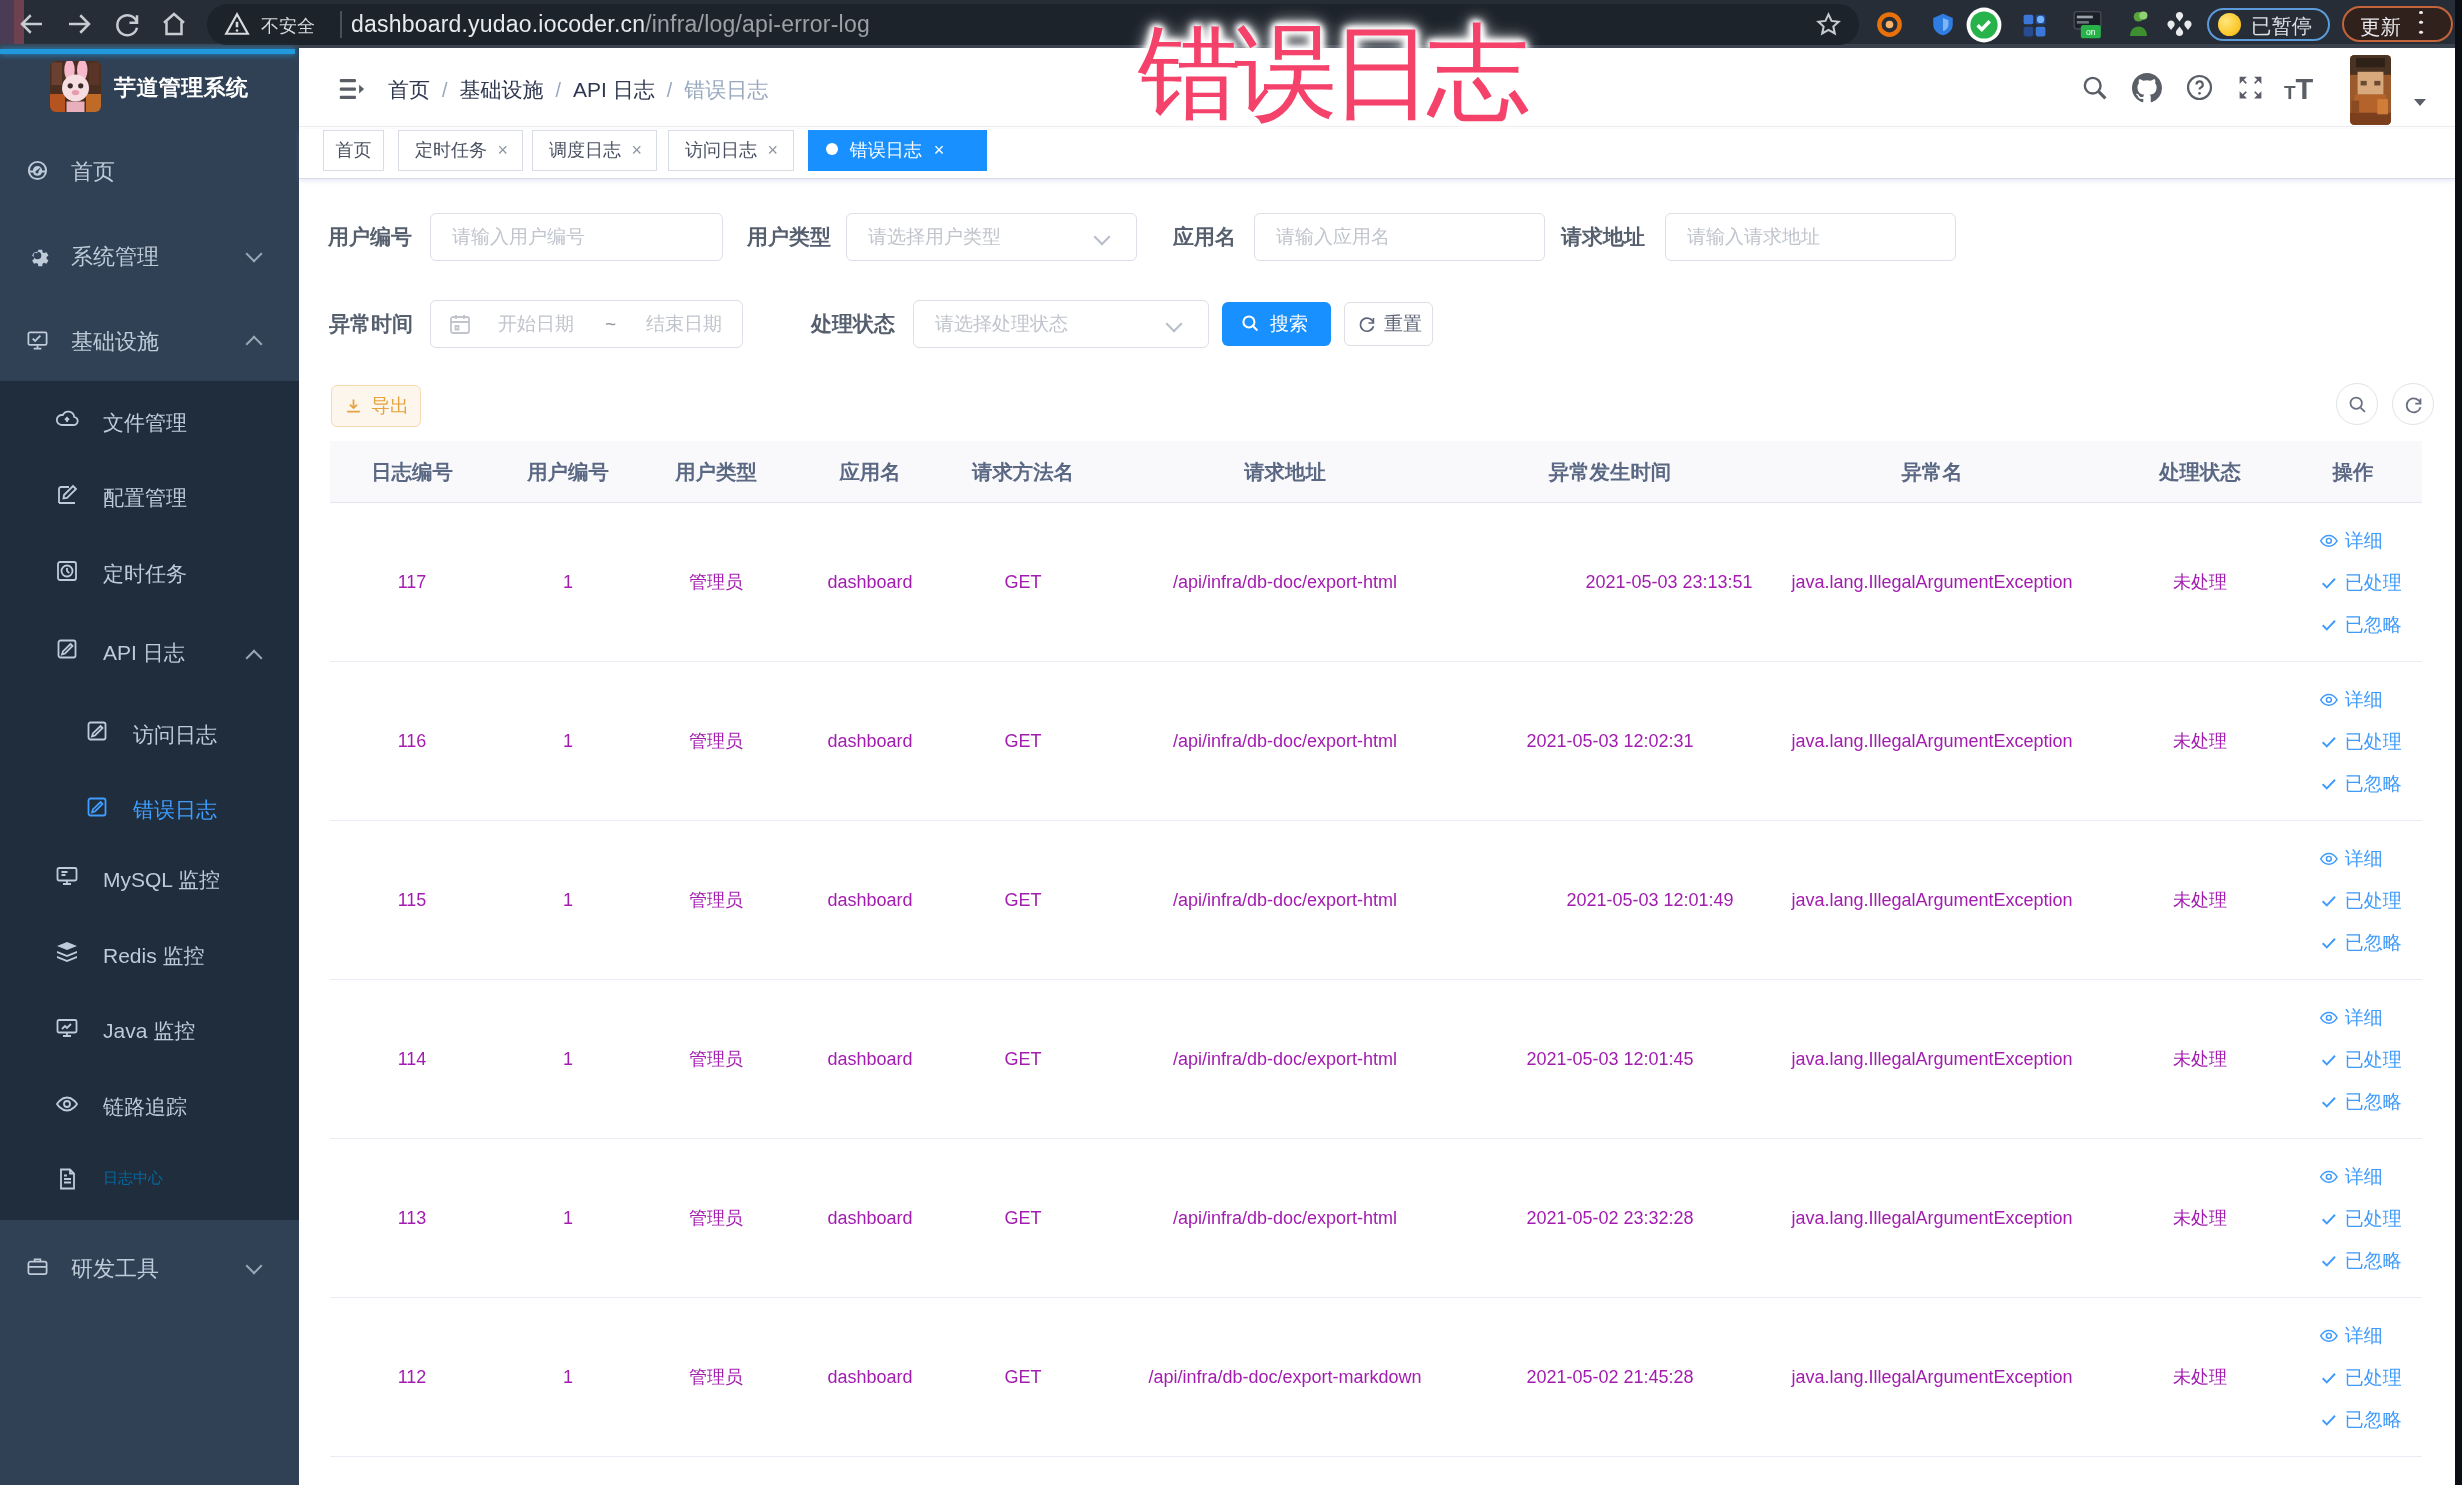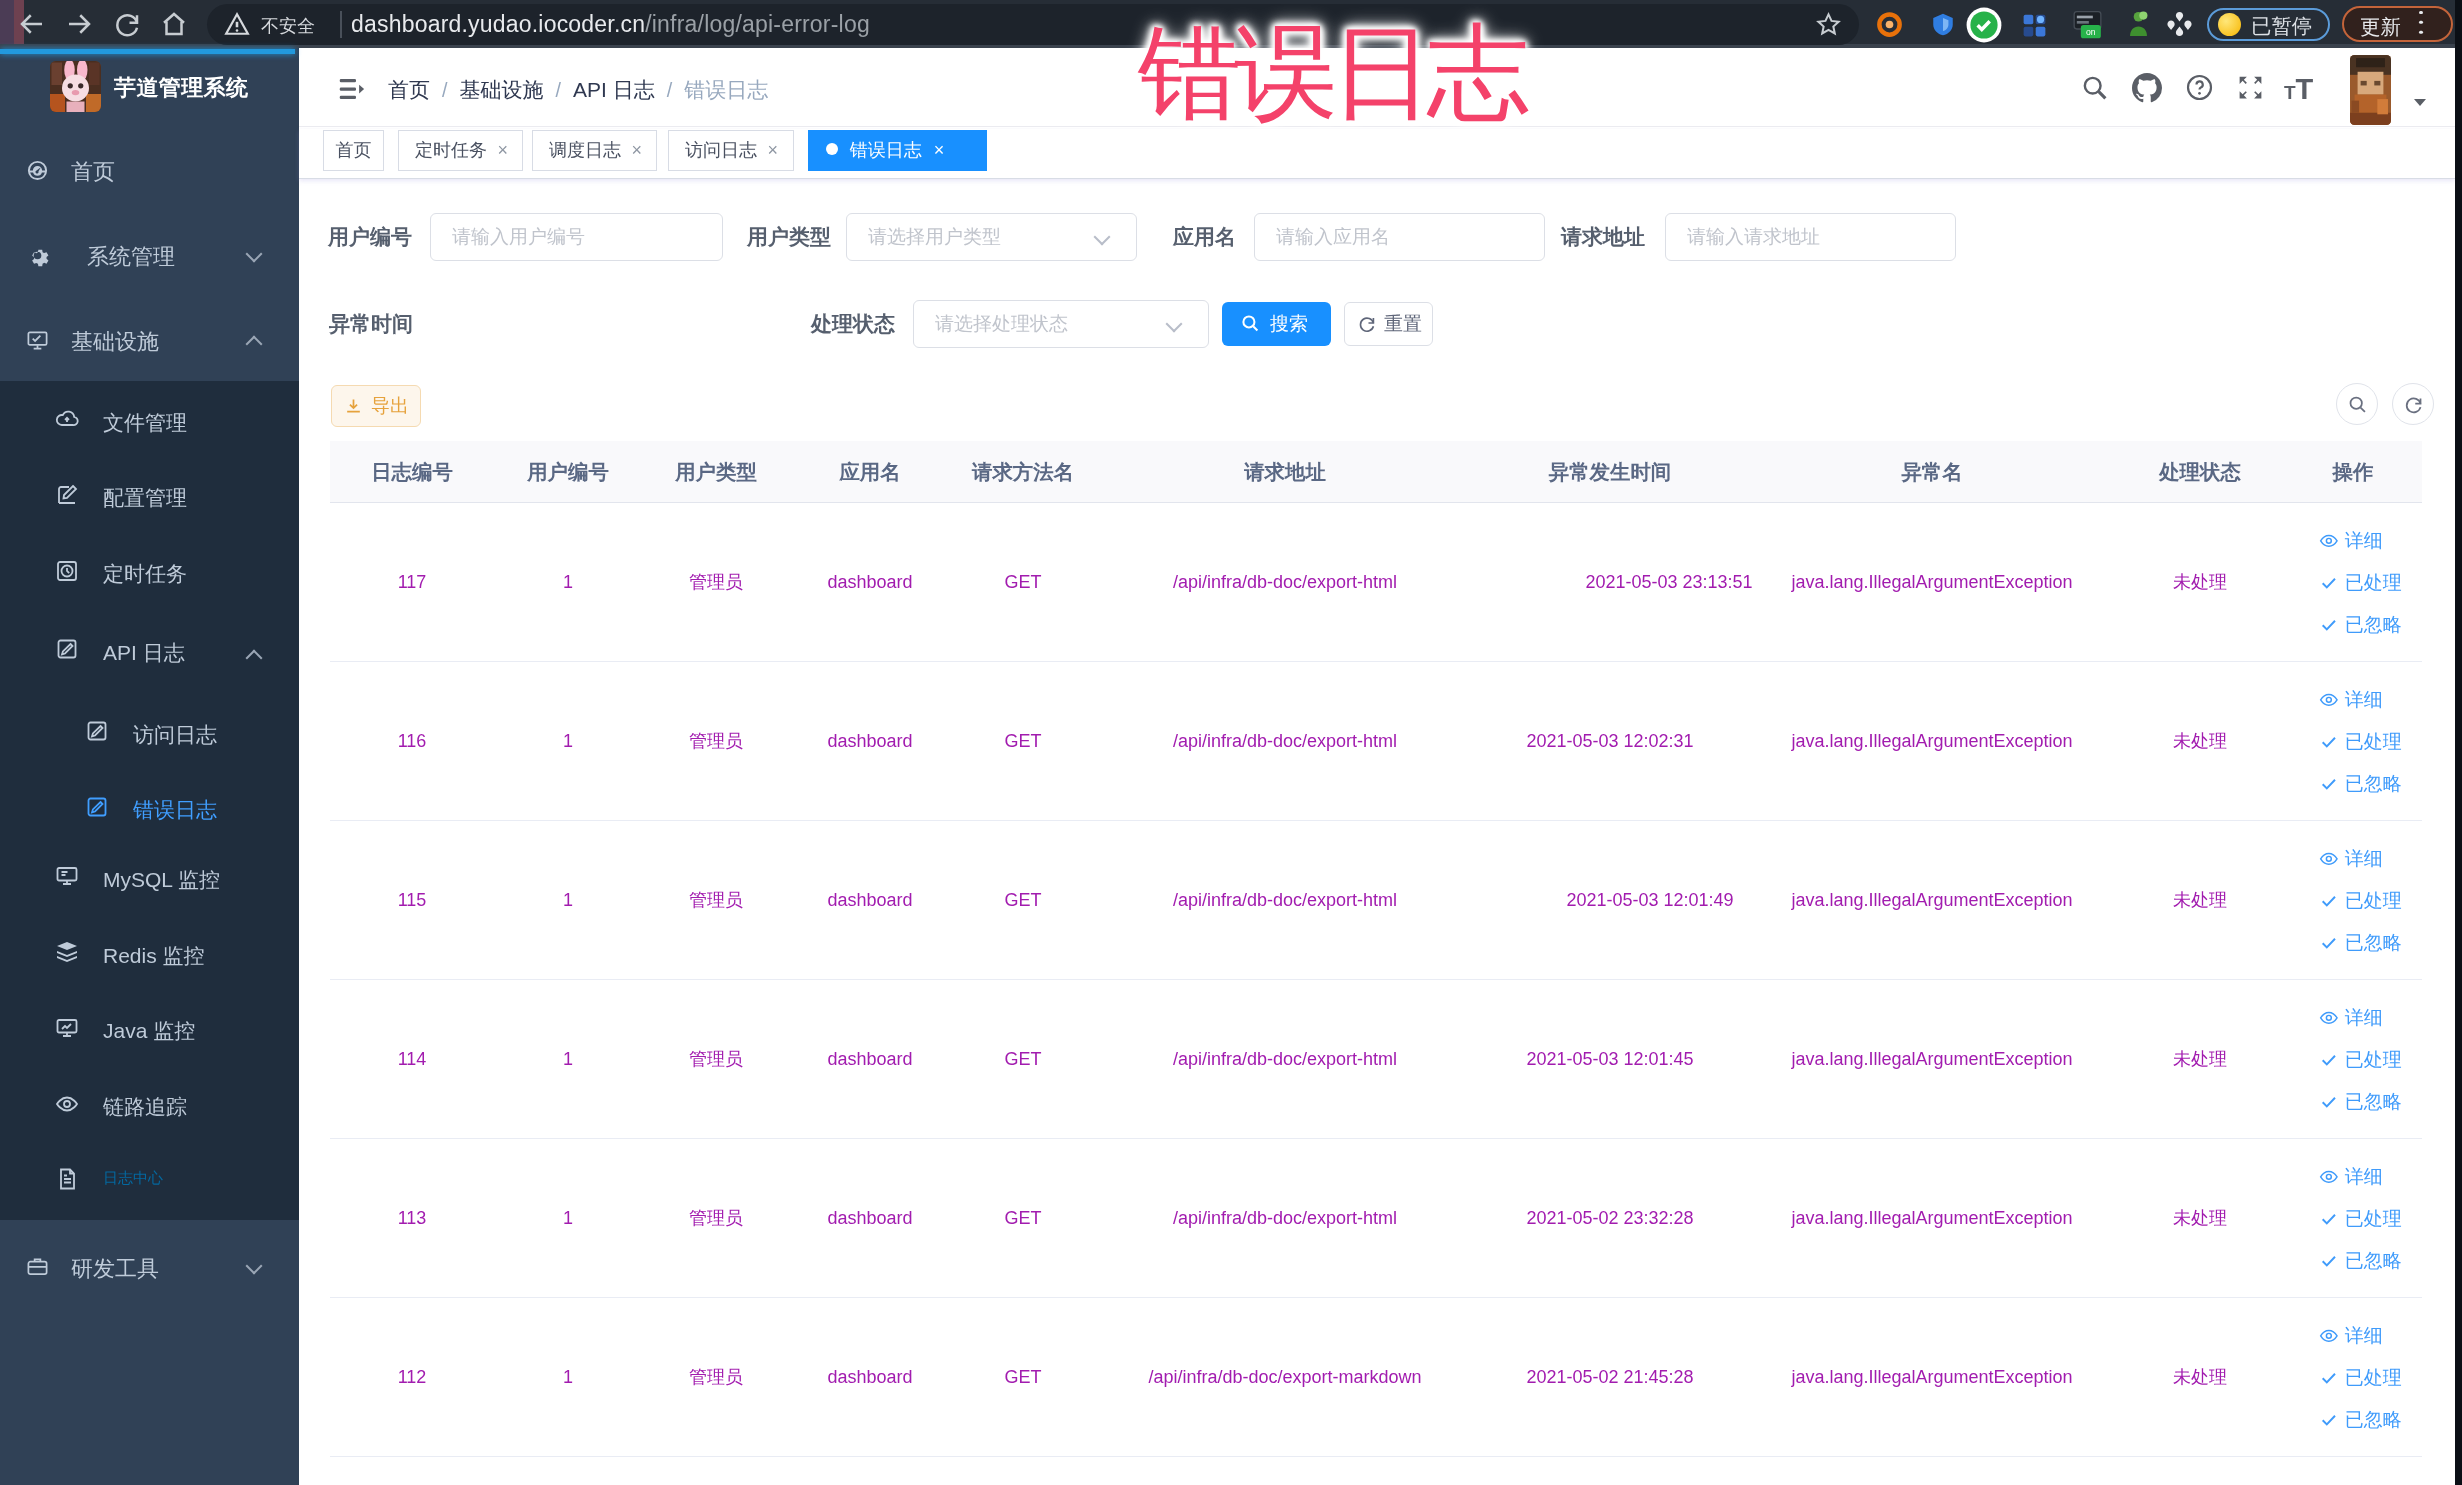--- a/index.html
+++ b/index.html
@@ -156,21 +156,21 @@
   <div id="logo-title">芋道管理系统</div>
 
   <svg class="abs" style="left:26px;top:159px;" width="23" height="23" viewBox="0 0 24 24" fill="#bfcbd9">
       <path d="M12 2a10 10 0 1 0 0 20 10 10 0 0 0 0-20zm0 2a8 8 0 0 1 8 8h-3.2A4.8 4.8 0 0 0 12 7.2 4.8 4.8 0 0 0 7.2 12H4a8 8 0 0 1 8-8zm-1 8l4.5-3.5L13 13a1.6 1.6 0 1 1-2-1zM4.3 14h3.1a4.8 4.8 0 0 0 9.2 0h3.1a8 8 0 0 1-15.4 0z"></path>
     </svg>
   <div class="abs" style="left:71px;top:157px;font-size:22px;color:#bfcbd9;">首页</div>
 
   <svg class="abs" style="left:26px;top:244px;" width="23" height="23" viewBox="0 0 24 24" fill="#bfcbd9">
       <path d="M12 8a4 4 0 1 0 0 8 4 4 0 0 0 0-8zm9.4 5.6l2-1.6-2-3.5-2.4 1a8 8 0 0 0-1.7-1l-.4-2.5h-4l-.4 2.6a8 8 0 0 0-1.7 1l-2.4-1-2 3.5 2 1.6a8 8 0 0 0 0 1.9l-2 1.6 2 3.5 2.4-1a8 8 0 0 0 1.7 1l.4 2.5h4l.4-2.6a8 8 0 0 0 1.7-1l2.4 1 2-3.5-2-1.6a8 8 0 0 0 0-1.9z" fill-rule="evenodd"></path>
     </svg>
-  <div class="abs" style="left:71px;top:242px;font-size:22px;color:#bfcbd9;margin-left:16px;">系统管理</div>
+  <div class="abs" style="left:71px;top:242px;font-size:22px;color:#bfcbd9;">系统管理</div>
   <div class="chev abs" style="left:248px;top:248px;border-color:#9aa6b5;"></div>
 
   <svg class="abs" style="left:26px;top:329px;" width="23" height="23" viewBox="0 0 24 24" fill="none" stroke="#bfcbd9" stroke-width="1.8">
       <rect x="2.5" y="3.5" width="19" height="13" rx="1.5"></rect>
       <path d="M8 20.5h8M12 17v3.5M7 10l2.5 2.5L15 7"></path>
     </svg>
   <div class="abs" style="left:71px;top:327px;font-size:22px;color:#bfcbd9;">基础设施</div>
   <div class="chev abs" style="left:248px;top:338px;transform:rotate(225deg);border-color:#9aa6b5;"></div>
 
   <svg class="abs" style="left:26px;top:1255px;" width="23" height="23" viewBox="0 0 24 24" fill="none" stroke="#bfcbd9" stroke-width="1.8">
@@ -295,20 +295,29 @@
   <div class="finput" style="left:430px;top:213px;width:293px;">请输入用户编号</div>
   <div class="flabel" style="left:747px;top:223px;">用户类型</div>
   <div class="finput" style="left:846px;top:213px;width:291px;">请选择用户类型</div>
   <div class="chev abs" style="left:1096px;top:231px;"></div>
   <div class="flabel" style="left:1173px;top:223px;">应用名</div>
   <div class="finput" style="left:1254px;top:213px;width:291px;">请输入应用名</div>
   <div class="flabel" style="left:1561px;top:223px;">请求地址</div>
   <div class="finput" style="left:1665px;top:213px;width:291px;">请输入请求地址</div>
 
   <div class="flabel" style="left:329px;top:310px;">异常时间</div>
+  <div class="finput" style="left:430px;top:300px;width:313px;padding-left:0;">
+    <svg style="position:absolute;left:16.7px;top:11.4px;" width="24" height="24" viewBox="0 0 24 24" fill="none" stroke="#c0c4cc" stroke-width="1.8">
+        <rect x="3" y="5" width="18" height="16" rx="2"></rect>
+        <path d="M3 10h18M8 3v4M16 3v4M7.5 14h3v3.5h-3z"></path>
+      </svg>
+    <span style="position:absolute;left:67px;">开始日期</span>
+    <span style="position:absolute;left:174px;color:#8a9099;">~</span>
+    <span style="position:absolute;left:215px;">结束日期</span>
+  </div>
   <div class="flabel" style="left:811px;top:310px;">处理状态</div>
   <div class="finput" style="left:913px;top:300px;width:296px;">请选择处理状态</div>
   <div class="chev abs" style="left:1168px;top:318px;"></div>
 
   <div class="abs" style="left:1222px;top:302px;width:109px;height:44px;background:#1890ff;border-radius:6px;color:#fff;font-size:19px;line-height:44px;">
     <svg style="position:absolute;left:18px;top:11.4px;" width="20.4" height="20.4" viewBox="0 0 24 24" fill="none" stroke="#fff" stroke-width="2.4">
         <circle cx="10.5" cy="10.5" r="6.5"></circle>
         <path d="M15.5 15.5L20.5 20.5"></path>
       </svg>
     <span style="position:absolute;left:48px;">搜索</span>

